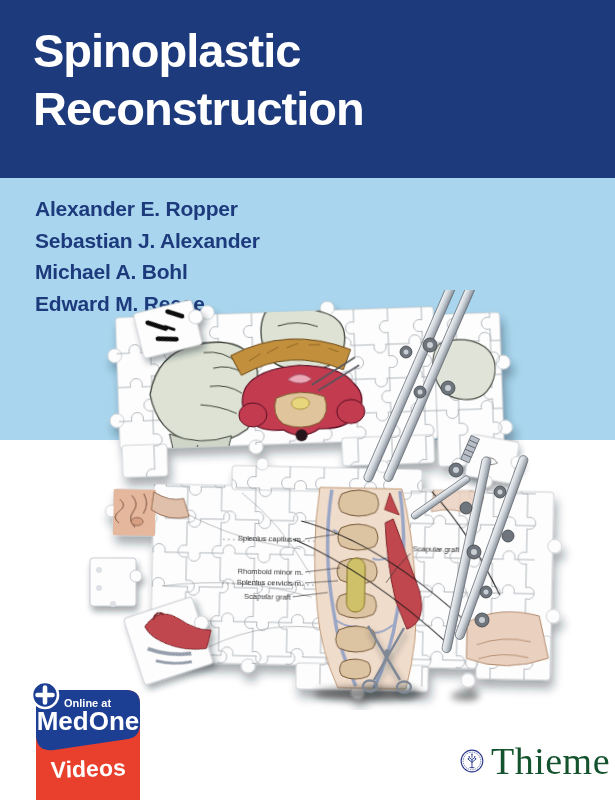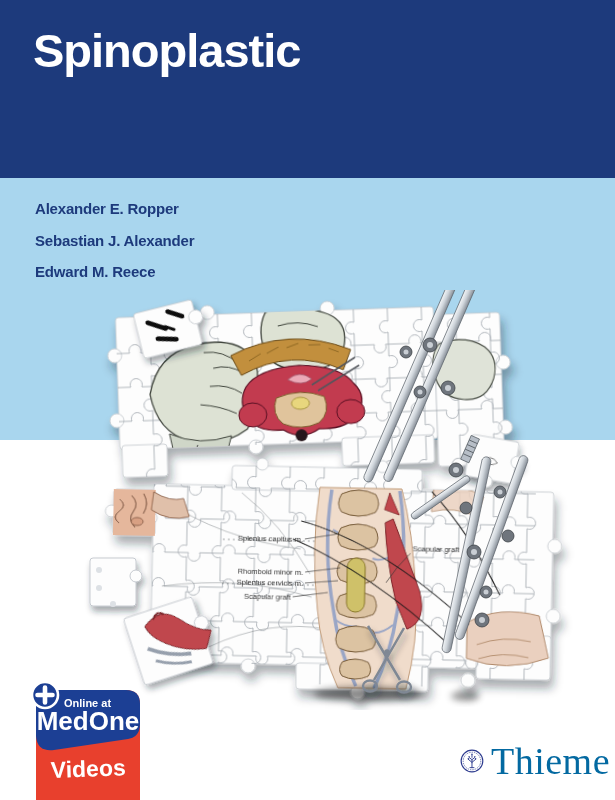--- a/index.html
+++ b/index.html
@@ -9,47 +9,49 @@
   }
   .band-navy{position:absolute;left:0;top:0;width:615px;height:178px;background:#1d3a7c;}
   .band-sky{position:absolute;left:0;top:178px;width:615px;height:262px;background:#a9d6ee;}
   .band-white{position:absolute;left:0;top:440px;width:615px;height:360px;background:#ffffff;}
   .title{
     position:absolute;left:33px;top:22px;color:#ffffff;
     font-size:47px;font-weight:700;line-height:58px;letter-spacing:-1px;
   }
   .authors{
     position:absolute;left:35px;top:193px;color:#1d3a7c;
-    font-size:15px;font-weight:700;line-height:31.5px;letter-spacing:-0.2px;
+    font-size:21px;font-weight:700;line-height:31.5px;letter-spacing:-0.2px;
   }
   .illustration{position:absolute;left:0;top:290px;width:615px;height:420px;}
   .medone{position:absolute;left:28px;top:680px;width:122px;height:120px;text-align:center;}
   .thieme{position:absolute;left:460px;top:738px;width:150px;height:46px;display:flex;align-items:center;}
   .thieme-word{
-    font-family:"Liberation Serif",serif;color:#0369a1;font-size:38px;
+    font-family:"Liberation Serif",serif;color:#14532d;font-size:38px;
     line-height:40px;margin-left:7px;letter-spacing:0.5px;
   }
   svg text.ana-label{font-family:"Liberation Sans",sans-serif;font-size:7.5px;fill:#1c1c1c;}
 </style>
 </head>
 <body>
 
 <div class="cover">
 
   <div class="band-navy"></div>
   <div class="band-sky"></div>
   <div class="band-white"></div>
 
   <div class="title">
     <div>Spinoplastic</div>
+    <div>Reconstruction</div>
   </div>
 
   <div class="authors">
     <div>Alexander E. Ropper</div>
     <div>Sebastian J. Alexander</div>
+    <div>Michael A. Bohl</div>
     <div>Edward M. Reece</div>
   </div>
 
   <svg class="illustration" viewBox="0 0 615 420" width="615" height="420">
     <defs>
       <linearGradient id="rodG" x1="0" y1="0" x2="1" y2="0">
         <stop offset="0" stop-color="#f4f6f8"></stop>
           <stop offset="0.45" stop-color="#cfd5db"></stop>
           <stop offset="1" stop-color="#878e97"></stop>
       </linearGradient>

